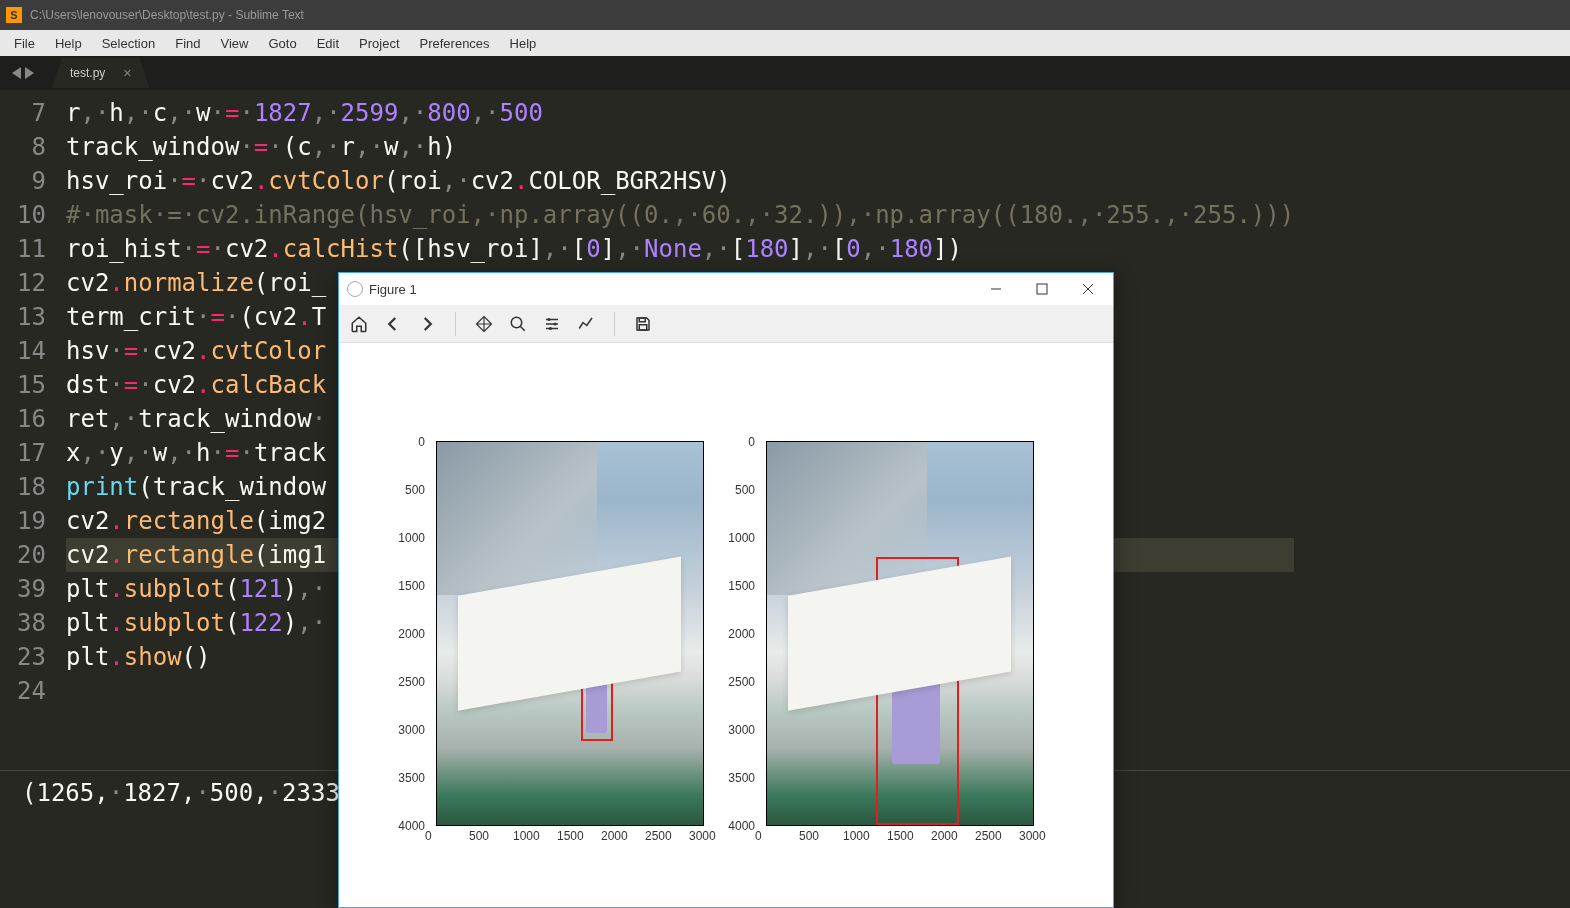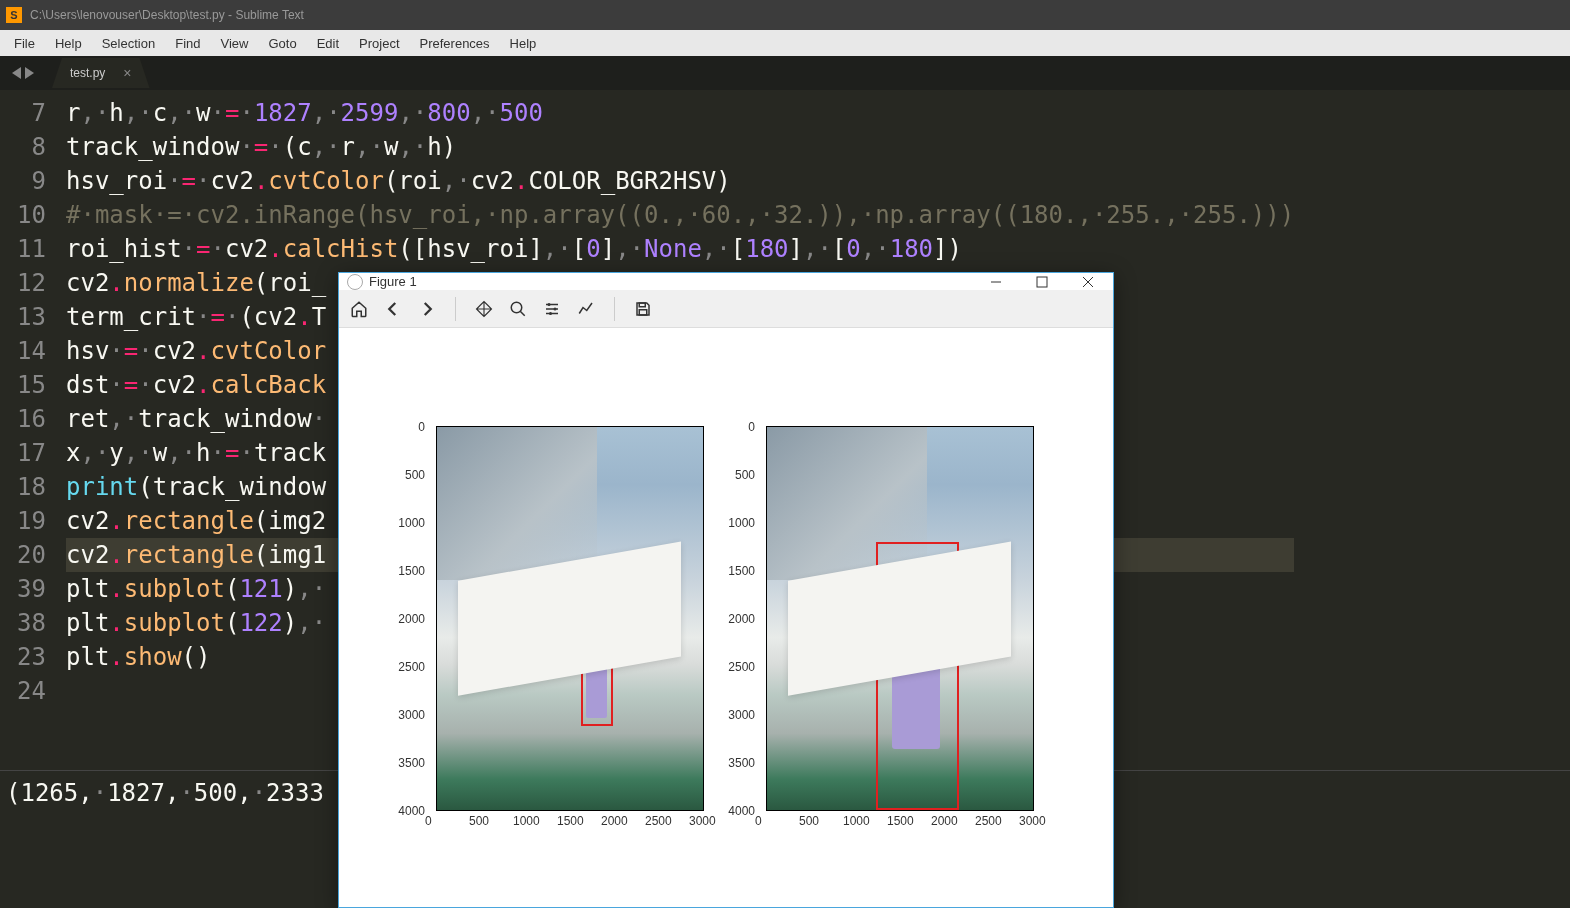--- a/index.html
+++ b/index.html
@@ -117,40 +117,40 @@
 .console {
   position: absolute;
   bottom: 92px;
   left: 0;
   right: 0;
   height: 46px;
   background: #272822;
   color: #f8f8f2;
   font-family: Consolas, monospace;
   font-size: 24px;
-  padding-left: 6px;
+  padding-left: 22px;
   padding-top: 8px;
   border-top: 1px solid #444;
 }
 
 
 .figwin {
   position: absolute;
   left: 338px;
   top: 272px;
   width: 776px;
   height: 636px;
   background: #fff;
   border: 1px solid #4aa6dd;
   box-shadow: 0 4px 20px rgba(0,0,0,0.4);
   display: flex;
   flex-direction: column;
 }
 .fig-titlebar {
-  height: 17px;
+  height: 32px;
   background: #fff;
   display: flex;
   align-items: center;
   justify-content: space-between;
   padding: 0 2px 0 8px;
   font-size: 13px;
   color: #333;
 }
 .fig-title { display: flex; align-items: center; gap: 6px; }
 .fig-app-icon {

